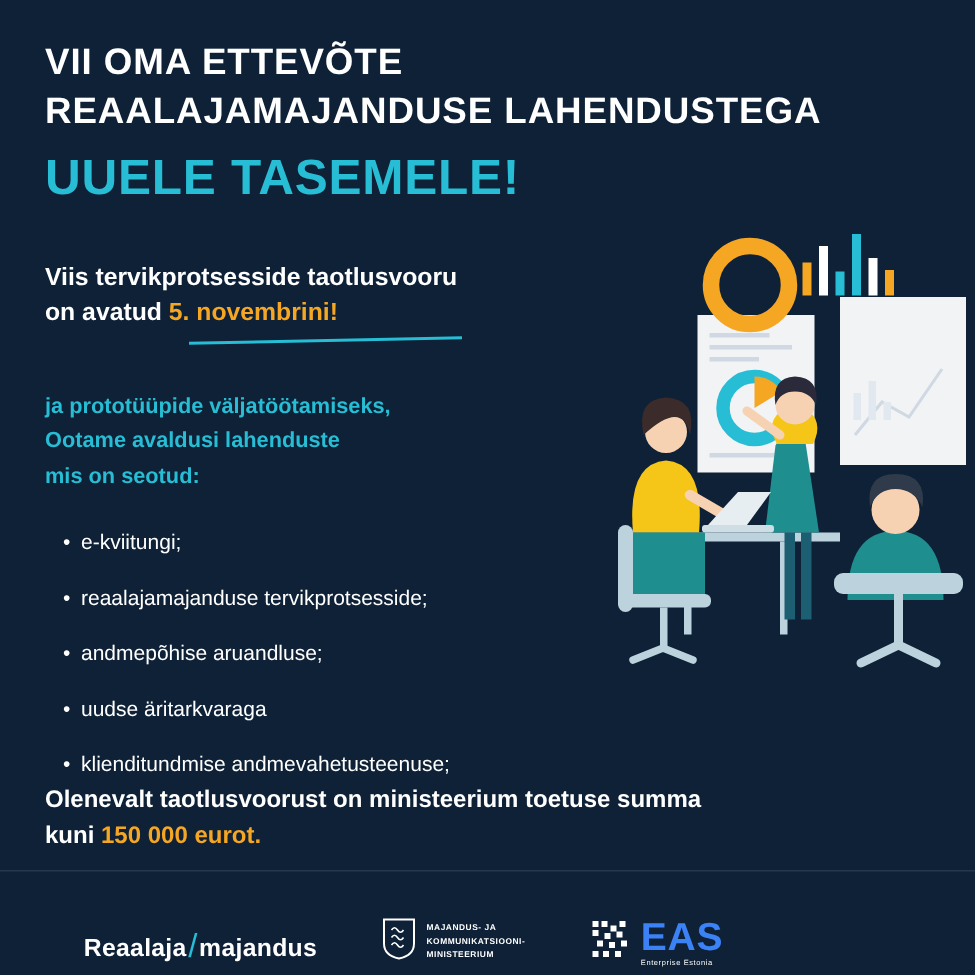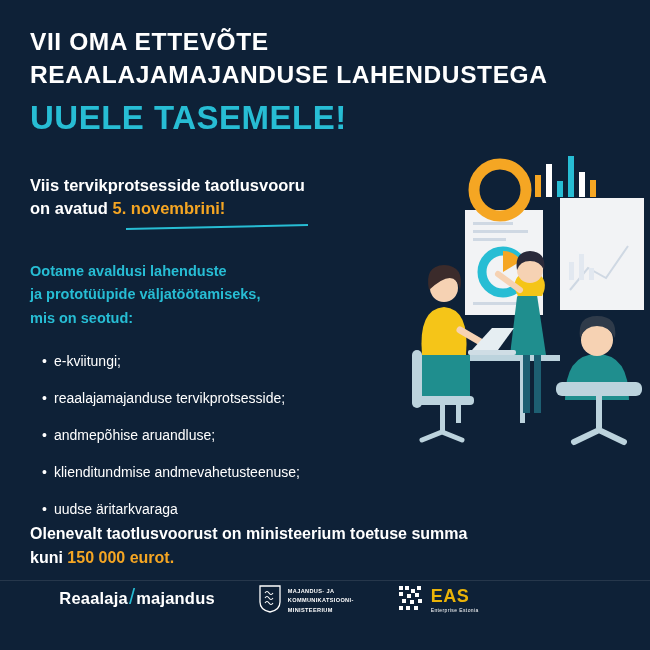--- a/index.html
+++ b/index.html
@@ -135,21 +135,21 @@
   }
 
   
   .logos {
     position: absolute;
     left: 0;
     top: 585px;
     width: 538px;
     height: 60px;
     display: flex;
-    align-items: flex-start;
+    align-items: flex-end;
     justify-content: center;
     gap: 44px;
   }
   .logo-rm {
     color: #ffffff;
     font-size: 16.5px;
     font-weight: bold;
     letter-spacing: 0.2px;
     display: flex;
     align-items: center;
@@ -186,22 +186,22 @@
   .logo-eas {
     display: flex;
     align-items: center;
     gap: 7px;
   }
   .eas-mark {
     width: 26px;
     height: 26px;
   }
   .eas-text .eas-main {
-    color: #eab308;
-    font-size: 18px;
+    color: #3b82f6;
+    font-size: 26px;
     font-weight: bold;
     letter-spacing: 0.5px;
     line-height: 1;
   }
   .eas-text .eas-sub {
     color: #ffffff;
     font-size: 5px;
     letter-spacing: 0.4px;
     margin-top: 2px;
   }
@@ -288,31 +288,31 @@
     <div class="l3">UUELE TASEMELE!</div>
   </div>
 
   <div class="subhead">
     <div>Viis tervikprotsesside taotlusvooru</div>
     <div><span>on avatud </span><span class="accent">5. novembrini!</span></div>
   </div>
   <div class="underline"></div>
 
   <div class="intro">
+    <div>ja prototüüpide väljatöötamiseks,</div>
     <div>Ootame avaldusi lahenduste</div>
-    <div>ja prototüüpide väljatöötamiseks,</div>
     <div>mis on seotud:</div>
   </div>
 
   <ul class="bullets">
     <li>e-kviitungi;</li>
     <li>reaalajamajanduse tervikprotsesside;</li>
     <li>andmepõhise aruandluse;</li>
+    <li>uudse äritarkvaraga</li>
     <li>klienditundmise andmevahetusteenuse;</li>
-    <li>uudse äritarkvaraga</li>
   </ul>
 
   <div class="statement">
     <div>Olenevalt taotlusvoorust on ministeerium toetuse summa</div>
     <div><span>kuni </span><span class="amount">150 000 eurot.</span></div>
   </div>
 
   <div class="divider"></div>
 
   <div class="logos">

